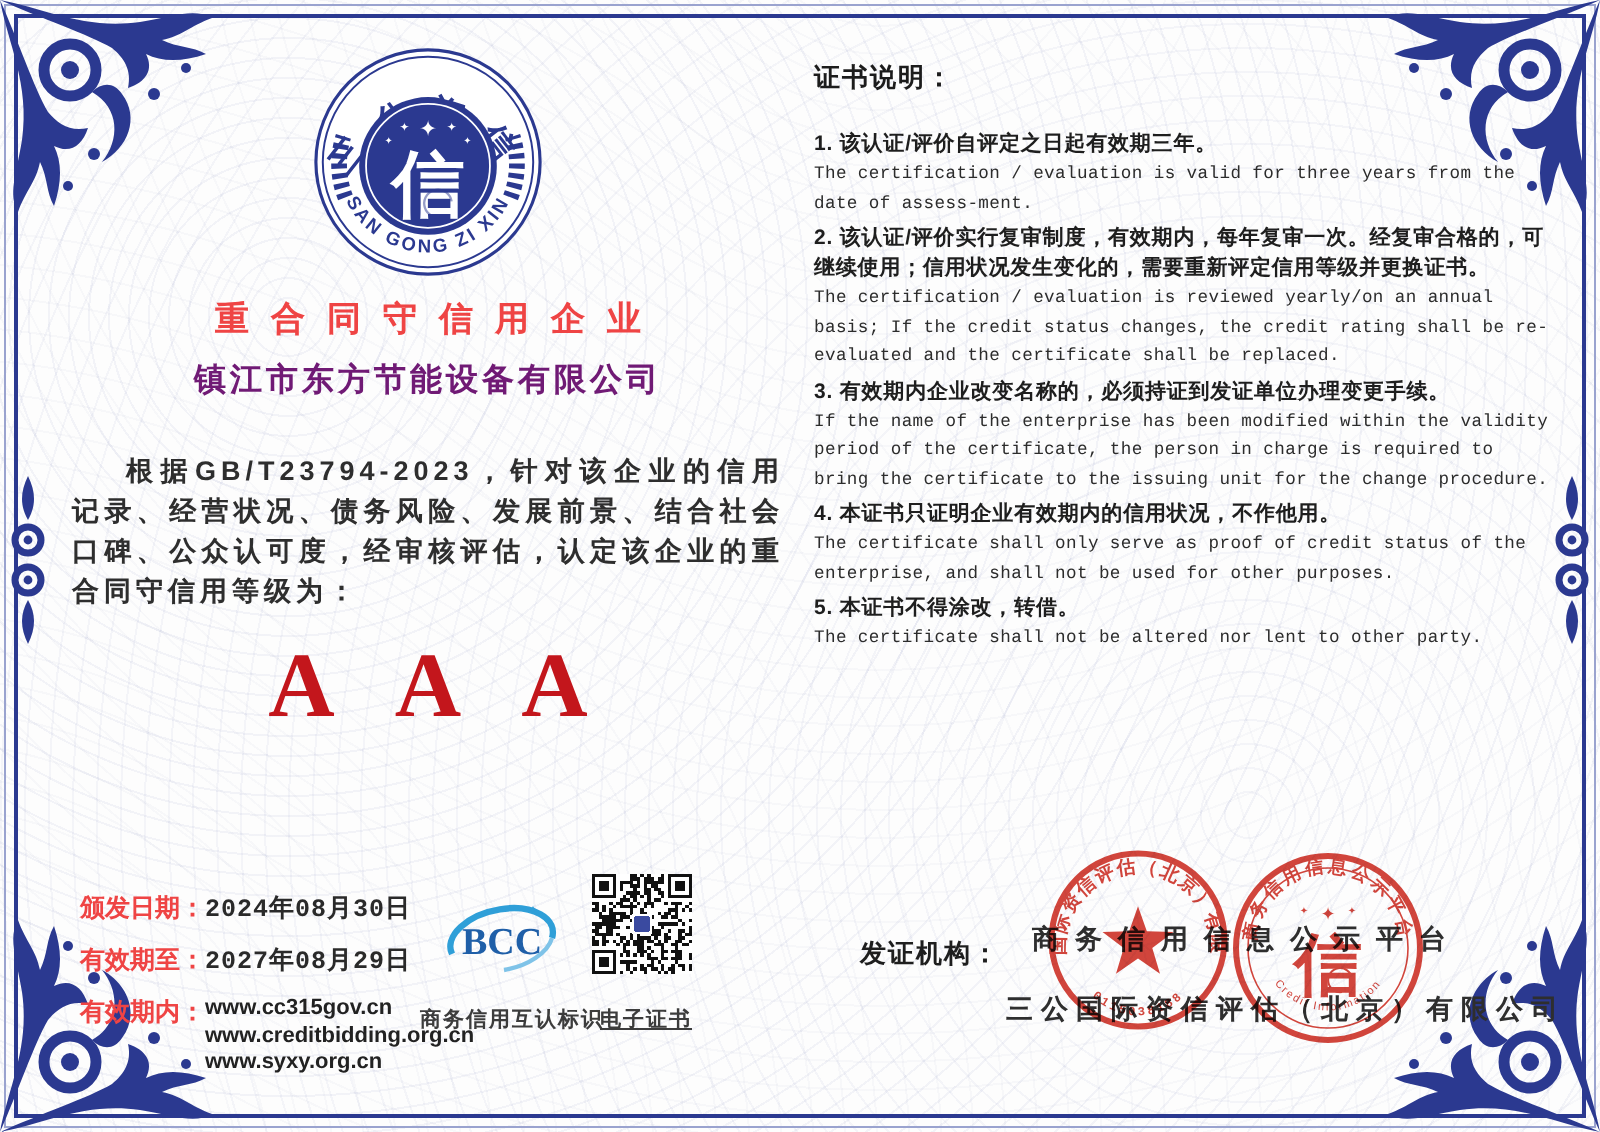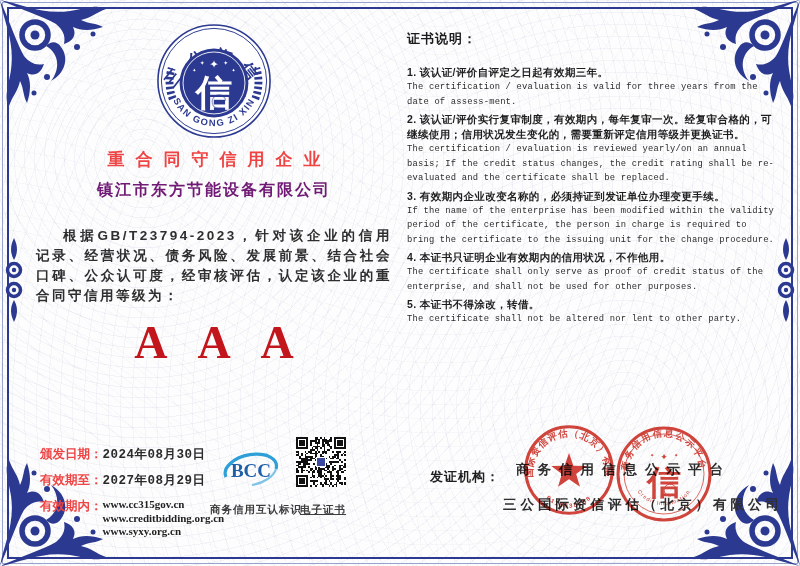--- a/index.html
+++ b/index.html
@@ -50,21 +50,21 @@
     letter-spacing:2.5px; font-weight:600; color:#2e2e2e; text-indent:2em;
   }
   .rating {
     margin-top:10px; font-family:"Liberation Serif", serif; font-weight:bold;
     font-size:46px; color:#c3161c; letter-spacing:30px; padding-left:30px;
   }
   .info-block { position:absolute; left:40px; top:446px; width:210px; z-index:3; text-align:left; }
   .info-row { font-size:12.5px; font-weight:bold; color:#2a2a2a; margin-bottom:9px; display:flex; }
   .info-row .lbl { color:#ef4444; white-space:nowrap; }
   .info-row .val { font-family:"Liberation Mono", monospace; letter-spacing:0.5px; }
-  .url-list { font-family:Liberation Serif, serif; font-size:11px; font-weight:bold; line-height:13.5px; color:#222; }
+  .url-list { font-family:Liberation Sans, sans-serif; font-size:11px; font-weight:bold; line-height:13.5px; color:#222; }
   .bcc-block { position:absolute; left:218px; top:447px; width:66px; z-index:3; text-align:left; }
   .qr-block { position:absolute; left:296px; top:437px; width:50px; z-index:3; text-align:center; }
   .mark-label { position:absolute; z-index:3; font-size:10.5px; font-weight:bold; color:#3c3c3c; letter-spacing:1px; white-space:nowrap; }
   .mark-label.bcc-l { left:210px; top:503px; }
   .mark-label.qr-l { left:300px; top:503px;text-decoration:underline; }
 
   
   .right-col { position:absolute; left:407px; top:30px; width:370px; z-index:3; }
   .instr-title { font-size:13px; font-weight:bold; color:#1c1c1c; letter-spacing:1px; margin-bottom:17px; }
   .instr-item { margin-bottom:3px; }

